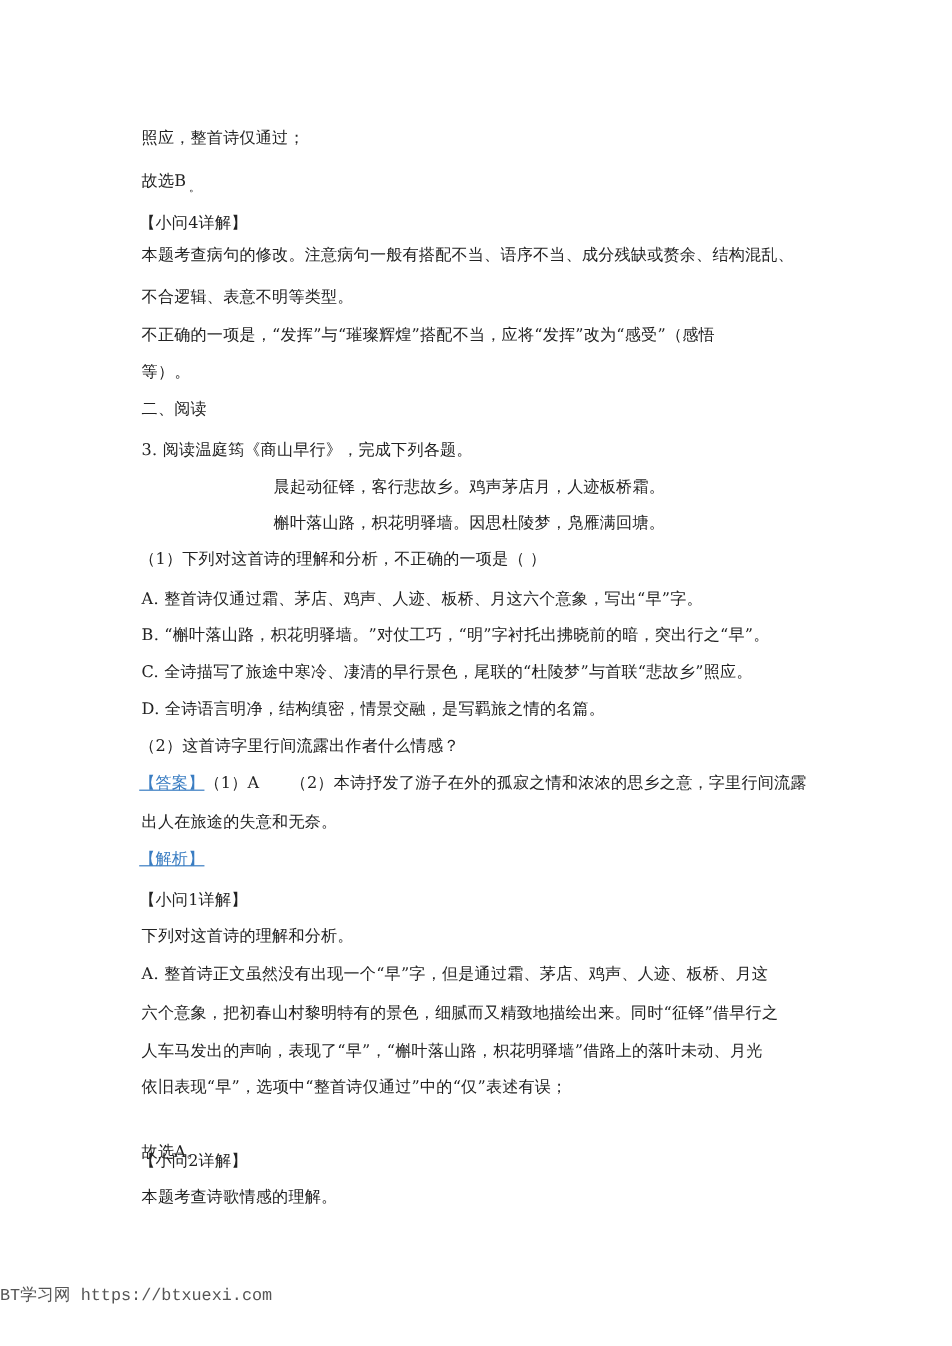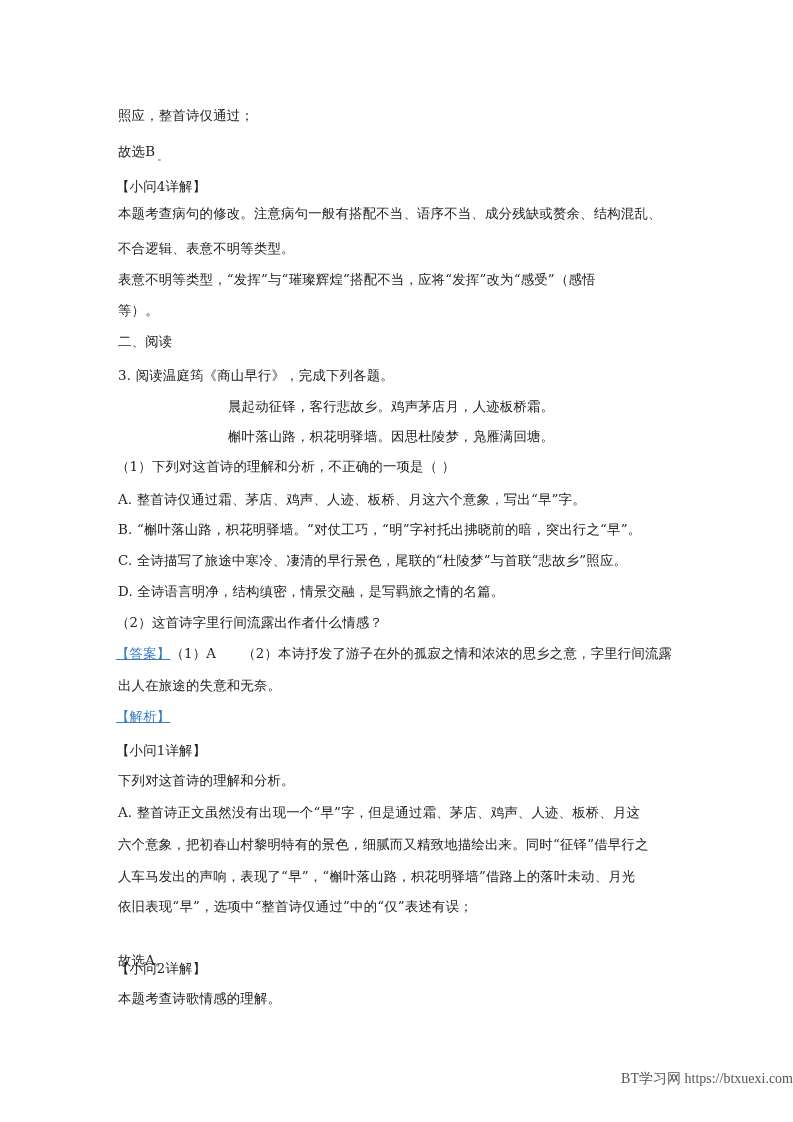--- a/index.html
+++ b/index.html
@@ -13,34 +13,34 @@
     position: absolute; left: 0; white-space: nowrap;
     font-size: 13.4px; line-height: 18px; letter-spacing: 0.2px;
   }
   .indent { left: 110px; }
   .sub { left: -2px; }
   .blue { color: #3a7dc2; text-decoration: underline; }
   .small-dot { font-size: 10px; vertical-align: -4px; margin-left: 2px; }
   .gap { display: inline-block; width: 26px; }
   .footer {
     position: absolute; left: 0; width: 793px; top: 1070px;
-    text-align: right; font-family: Liberation Serif, serif;
+    text-align: left; font-family: Liberation Mono, monospace;
     font-size: 14px; color: #555555;
   }
 </style>
 </head>
 <body>
 
 <div class="page">
   <div class="line" style="top:107px">照应，整首诗仅通过；</div>
   <div class="line" style="top:143px"><span>故选B</span><span class="small-dot">。</span></div>
   <div class="line sub" style="top:178px">【小问4详解】</div>
   <div class="line" style="top:205px">本题考查病句的修改。注意病句一般有搭配不当、语序不当、成分残缺或赘余、结构混乱、</div>
   <div class="line" style="top:240px">不合逻辑、表意不明等类型。</div>
-  <div class="line" style="top:271px">表意不明等类型，“发挥”与“璀璨辉煌”搭配不当，应将“发挥”改为“感受”（感悟</div>
+  <div class="line" style="top:271px">不正确的一项是，“发挥”与“璀璨辉煌”搭配不当，应将“发挥”改为“感受”（感悟</div>
   <div class="line" style="top:302px">等）。</div>
   <div class="line" style="top:333px">二、阅读</div>
   <div class="line" style="top:367px">3. 阅读温庭筠《商山早行》，完成下列各题。</div>
   <div class="line indent" style="top:398px">晨起动征铎，客行悲故乡。鸡声茅店月，人迹板桥霜。</div>
   <div class="line indent" style="top:428px">槲叶落山路，枳花明驿墙。因思杜陵梦，凫雁满回塘。</div>
   <div class="line sub" style="top:458px">（1）下列对这首诗的理解和分析，不正确的一项是（    ）</div>
   <div class="line" style="top:491px">A. 整首诗仅通过霜、茅店、鸡声、人迹、板桥、月这六个意象，写出“早”字。</div>
   <div class="line" style="top:521px">B. “槲叶落山路，枳花明驿墙。”对仗工巧，“明”字衬托出拂晓前的暗，突出行之“早”。</div>
   <div class="line" style="top:552px">C. 全诗描写了旅途中寒冷、凄清的早行景色，尾联的“杜陵梦”与首联“悲故乡”照应。</div>
   <div class="line" style="top:583px">D. 全诗语言明净，结构缜密，情景交融，是写羁旅之情的名篇。</div>

